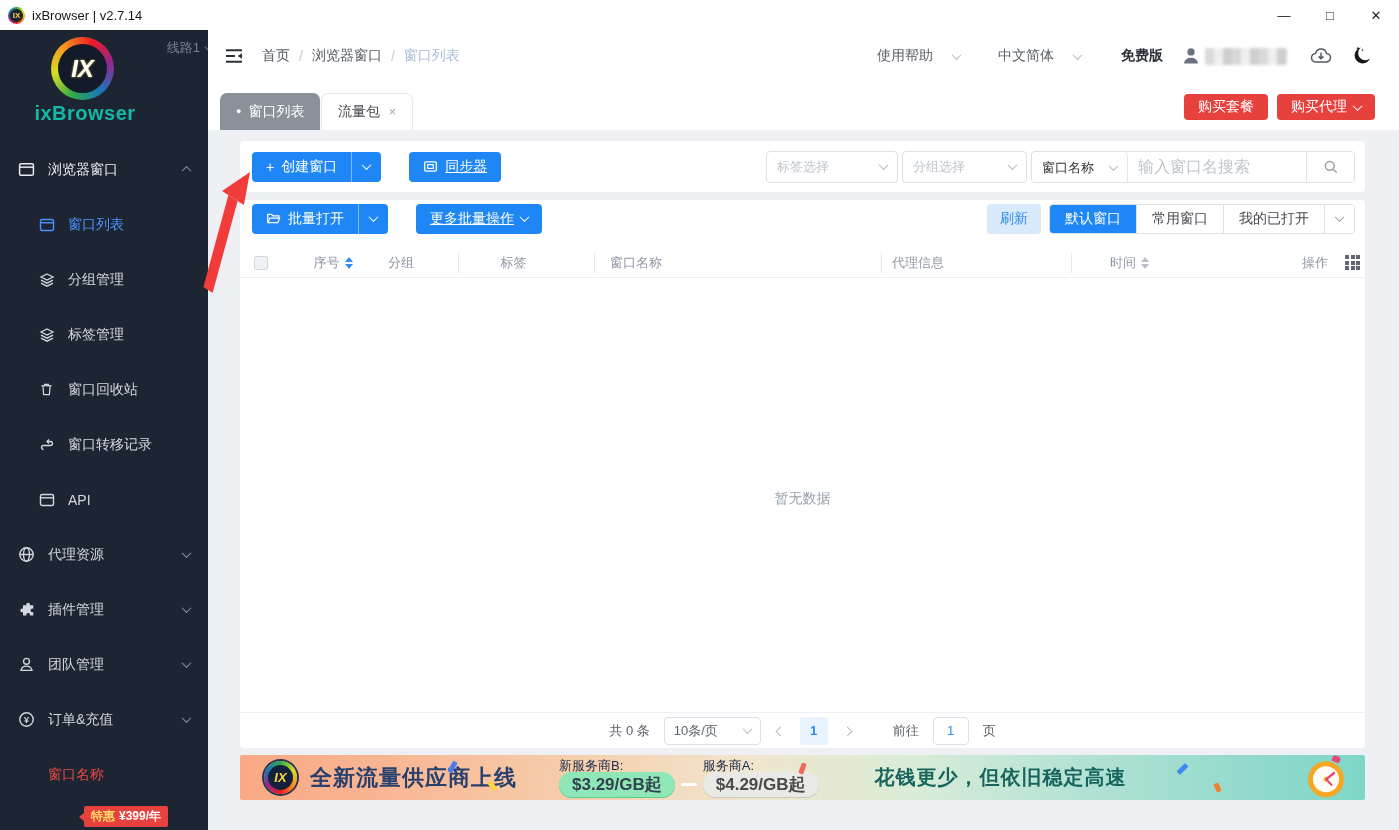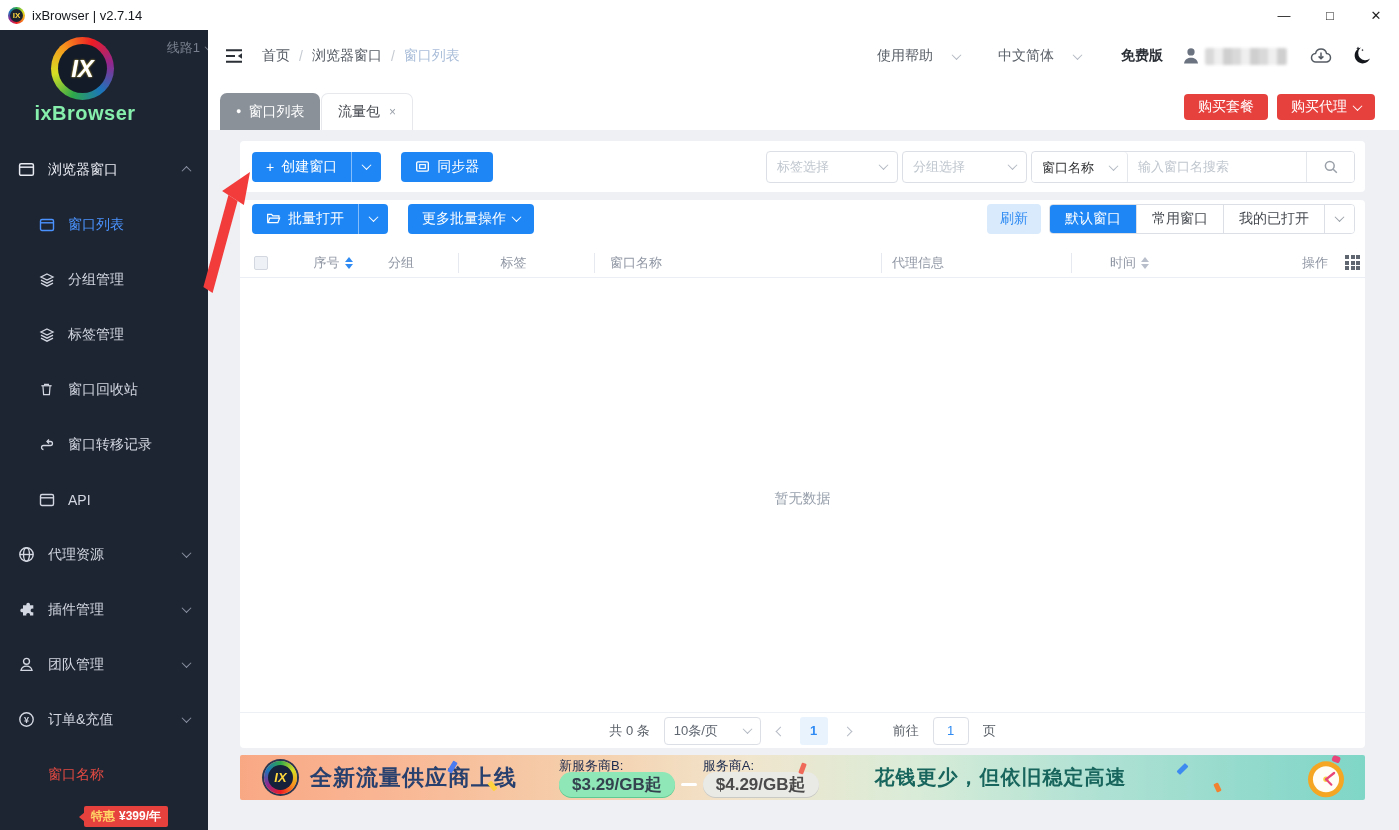--- a/index.html
+++ b/index.html
@@ -19,21 +19,21 @@
 
   
   .sidebar { position:absolute; left:0; top:30px; width:245px; height:800px; background:#1e2532; color:#d2d7e1; }
   .line-row { position:absolute; top:9px; right:12px; display:flex; align-items:center; gap:6px;
     color:#78808f; font-size:13px; }
   .logo-badge { position:absolute; left:51px; top:7px; width:63px; height:63px; border-radius:50%;
     background:conic-gradient(from 200deg,#2ea84a,#d7df23,#f7941d,#ed1c24,#92278f,#1b75bb,#2ea84a); }
   .logo-badge i { position:absolute; inset:7px; border-radius:50%; background:#141b28; color:#fff;
     font-style:italic; font-weight:bold; font-size:24px; display:flex; align-items:center; justify-content:center;
     text-shadow:0 0 2px #ffd83d; }
-  .brand { position:absolute; left:0; top:72px; width:170px; text-align:center; color:#86efac;
+  .brand { position:absolute; left:0; top:72px; width:170px; text-align:center; color:#14b8a6;
     font-size:20px; font-weight:bold; letter-spacing:.5px; }
   .menu { position:absolute; left:0; top:112px; width:208px; }
   .m-item { height:55px; display:flex; align-items:center; padding:0 18px; font-size:14px; cursor:pointer; }
   .m-item .ic { width:17px; height:17px; margin-right:13px; flex:0 0 auto; display:flex; align-items:center; justify-content:center; }
   .m-item .chev { margin-left:auto; color:#8b93a4; }
   .m-sub { padding-left:38px; }
   .m-active { color:#4a93ff; }
   .m-red { color:#e34a42; }
   .promo-badge { position:absolute; left:84px; top:776px; height:21px; background:#e7413e; border-radius:2px;
     display:flex; align-items:center; padding:0 7px; gap:4px; font-size:12px; font-weight:bold; }
@@ -75,29 +75,29 @@
   .card { position:absolute; background:#fff; border-radius:4px; }
   .card1 { left:32px; top:11px; width:1125px; height:51px; display:flex; align-items:center; padding:0 10px 0 12px; }
   .card2 { left:32px; top:70px; width:1125px; height:548px; }
 
   .btn-blue { height:30px; background:#1f87f5; color:#fff; border:none; border-radius:4px; font-size:14px;
     display:flex; align-items:center; padding:0 14px; gap:7px; cursor:pointer; }
   .split { display:flex; }
   .split .main { border-radius:4px 0 0 4px; }
   .split .arrow { width:30px; padding:0; justify-content:center; border-radius:0 4px 4px 0;
     border-left:1px solid rgba(255,255,255,.45); }
-  .gap10 { margin-left:20px; }
+  .gap10 { margin-left:28px;text-decoration:underline; }
 
   .filters { margin-left:auto; display:flex; align-items:center; gap:4px; }
   .sel { height:32px; border:1px solid #dcdfe6; border-radius:4px; background:#fff; display:flex;
     align-items:center; justify-content:space-between; padding:0 10px; font-size:13px; color:#bfc6ce; cursor:pointer; }
   .sel-tag { width:132px; } .sel-group { width:125px; }
   .search-group { display:flex; height:32px; border:1px solid #dcdfe6; border-radius:4px; overflow:hidden; background:#fff; }
   .search-group .name-sel { width:96px; border:none; border-right:1px solid #e4e7ec; color:#303133; }
-  .search-group input { width:178px; border:none; outline:none; padding:0 10px; font-size:13px; color:#333;
+  .search-group input { width:178px; border:none; outline:none; padding:0 10px; font-size:16px; color:#333;
     font-family:inherit; }
   .search-group input::placeholder { color:#bfc6ce; }
   .search-btn { width:48px; border:none; background:#fff; border-left:1px solid #e4e7ec; display:flex;
     align-items:center; justify-content:center; cursor:pointer; }
 
   .batch-row { position:absolute; left:0; top:3px; width:1125px; height:31px; display:flex; align-items:center;
     padding:0 10px 0 12px; }
   .right-tools { margin-left:auto; display:flex; align-items:center; }
   .btn-refresh { height:30px; background:#d9eafc; color:#2f8bf3; border:none; border-radius:4px;
     font-size:14px; padding:0 13px; margin-right:8px; cursor:pointer; }

